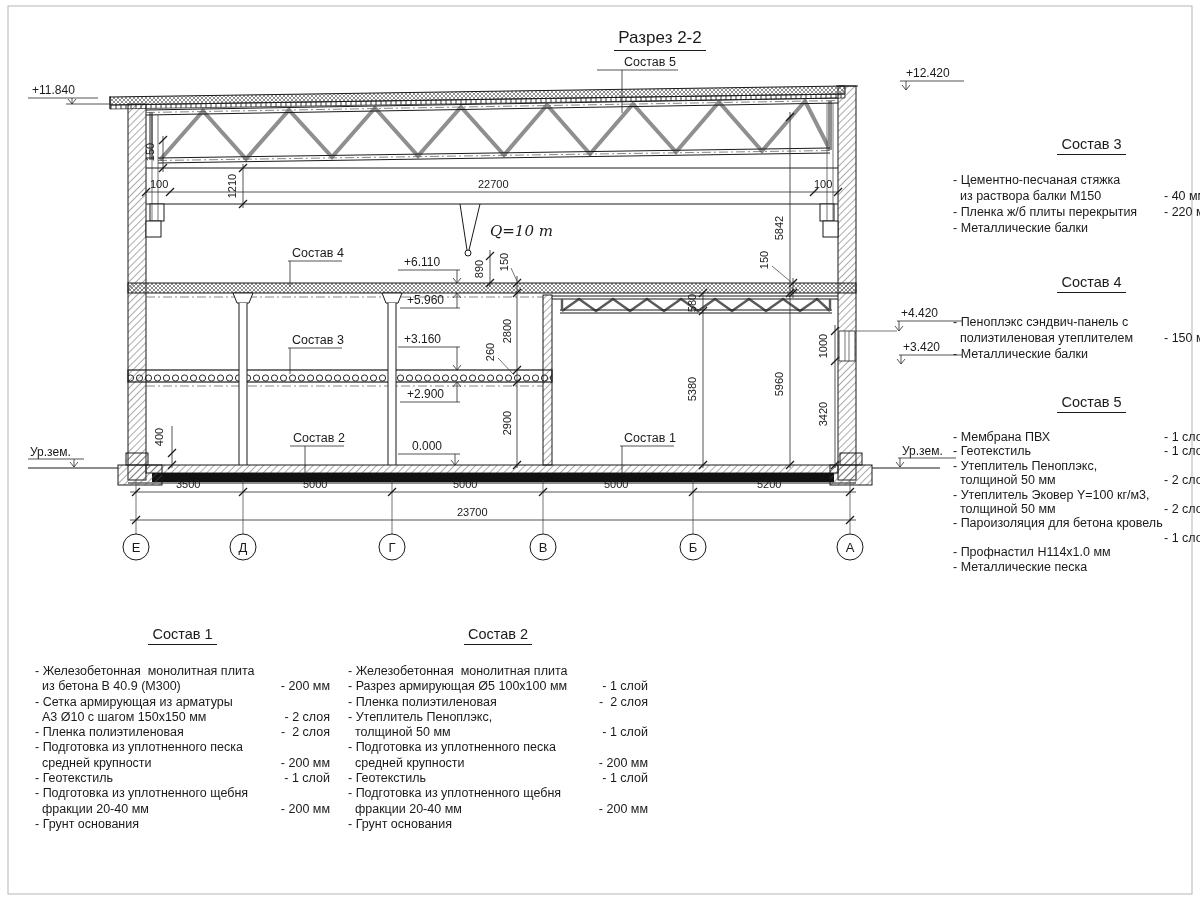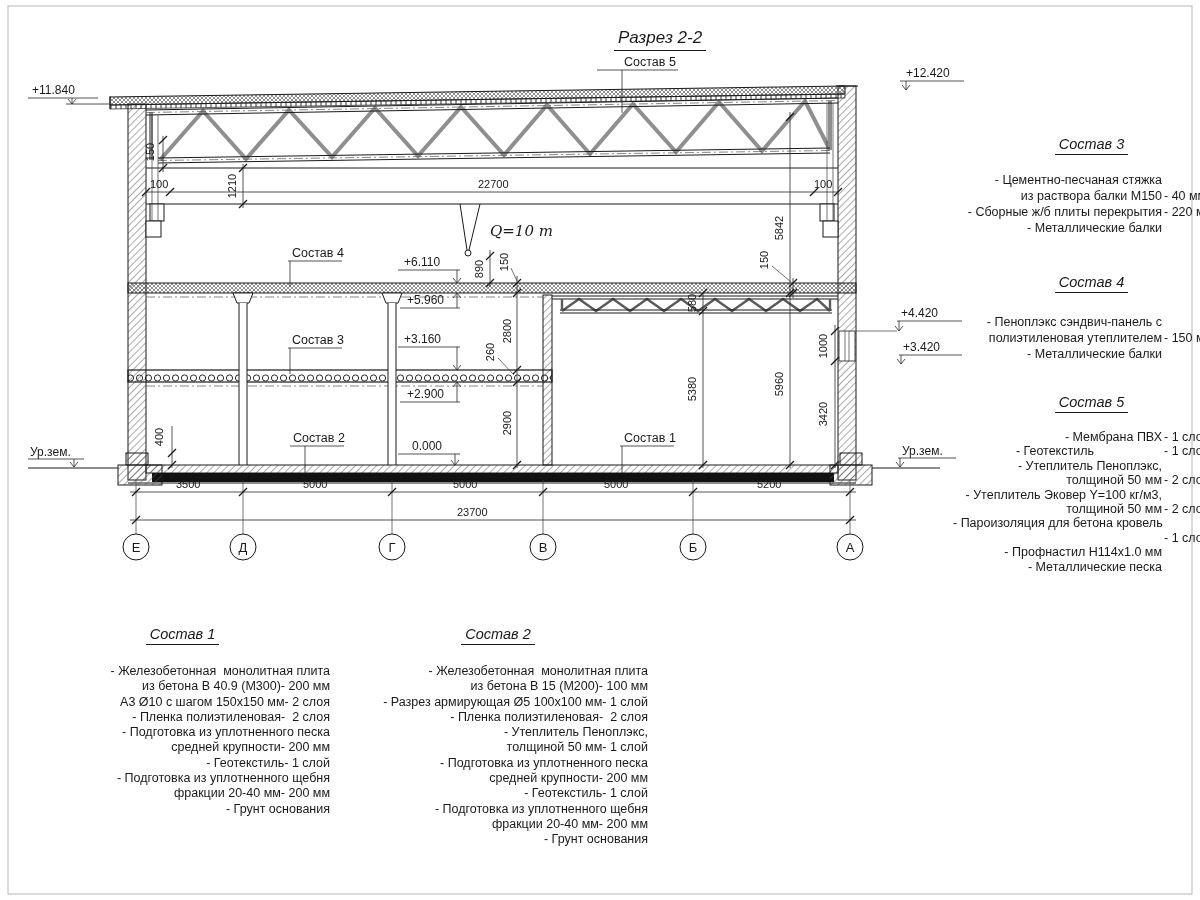--- a/index.html
+++ b/index.html
@@ -14,25 +14,25 @@
   .dsh{stroke:#555;stroke-width:.7;stroke-dasharray:9 3 2 3;fill:none;}
   .web{stroke:#8f8f8f;stroke-width:4;fill:none;}
   .web2{stroke:#5a5a5a;stroke-width:2.4;fill:none;}
   text{fill:#1a1a1a;}
   .txt{font-size:11px;}
   .etxt{font-size:12px;}
   .ltxt{font-size:12.5px;}
   .atxt{font-size:13px;}
   .qtxt{font-size:15px;font-style:italic;font-family:"DejaVu Serif", serif;}
   
-  .h-it{font-style:italic;font-size:14.5px;}
+  .h-it{font-size:14.5px;}
   .h-it .u{display:inline-block;border-bottom:1px solid #1a1a1a;padding:0 4px 2px 4px;}
   .list{font-size:12.5px;}
   .row{display:flex;align-items:baseline;}
-  .row .t{white-space:pre;flex:1 1 auto;text-align:right;}
+  .row .t{white-space:pre;flex:1 1 auto;}
   .row .v{white-space:pre;flex:0 0 auto;text-align:left;}
   .rlist .row .v{width:66px;padding-left:2px;}
   .blist .row .v{text-align:left;}
   .c{text-align:center;}
   #title{left:560px;top:28px;width:200px;font-size:17px;}
 </style>
 </head>
 <body>
 
 <svg id="dwg" width="1200" height="900" viewBox="0 0 1200 900">
@@ -370,21 +370,21 @@
 <div class="abs list rlist" style="left:953px;top:172px;width:277px;line-height:16px;">
   <div class="row">
       <span class="t">- Цементно-песчаная стяжка</span>
       <span class="v"></span>
     </div>
   <div class="row">
       <span class="t">  из раствора балки М150</span>
       <span class="v">- 40 мм</span>
     </div>
   <div class="row">
-      <span class="t">- Сборные ж/б плиты перекрытия</span>
+      <span class="t">- Пленка ж/б плиты перекрытия</span>
       <span class="v">- 220 мм</span>
     </div>
   <div class="row">
       <span class="t">- Металлические балки</span>
       <span class="v"></span>
     </div>
 </div>
 
 <div class="abs h-it c" style="left:953px;top:274px;width:277px;"><span class="u">Состав 4</span></div>
 <div class="abs list rlist" style="left:953px;top:314px;width:277px;line-height:16px;">
@@ -451,20 +451,24 @@
 <div class="abs list blist" style="left:35px;top:664px;width:295px;line-height:15.3px;">
   <div class="row">
       <span class="t">- Железобетонная  монолитная плита</span>
       <span class="v"></span>
     </div>
   <div class="row">
       <span class="t">  из бетона В 40.9 (М300)</span>
       <span class="v">- 200 мм</span>
     </div>
   <div class="row">
+      <span class="t">- Сетка армирующая из арматуры</span>
+      <span class="v"></span>
+    </div>
+  <div class="row">
       <span class="t">  А3 Ø10 с шагом 150х150 мм</span>
       <span class="v">- 2 слоя</span>
     </div>
   <div class="row">
       <span class="t">- Пленка полиэтиленовая</span>
       <span class="v">-  2 слоя</span>
     </div>
   <div class="row">
       <span class="t">- Подготовка из уплотненного песка</span>
       <span class="v"></span>
@@ -491,24 +495,20 @@
     </div>
 </div>
 
 <div class="abs h-it c" style="left:348px;top:626px;width:300px;"><span class="u">Состав 2</span></div>
 <div class="abs list blist" style="left:348px;top:664px;width:300px;line-height:15.3px;">
   <div class="row">
       <span class="t">- Железобетонная  монолитная плита</span>
       <span class="v"></span>
     </div>
   <div class="row">
-      <span class="t">  из бетона В 15 (М200)</span>
-      <span class="v">- 100 мм</span>
-    </div>
-  <div class="row">
       <span class="t">- Разрез армирующая Ø5 100х100 мм</span>
       <span class="v">- 1 слой</span>
     </div>
   <div class="row">
       <span class="t">- Пленка полиэтиленовая</span>
       <span class="v">-  2 слоя</span>
     </div>
   <div class="row">
       <span class="t">- Утеплитель Пеноплэкс,</span>
       <span class="v"></span>

